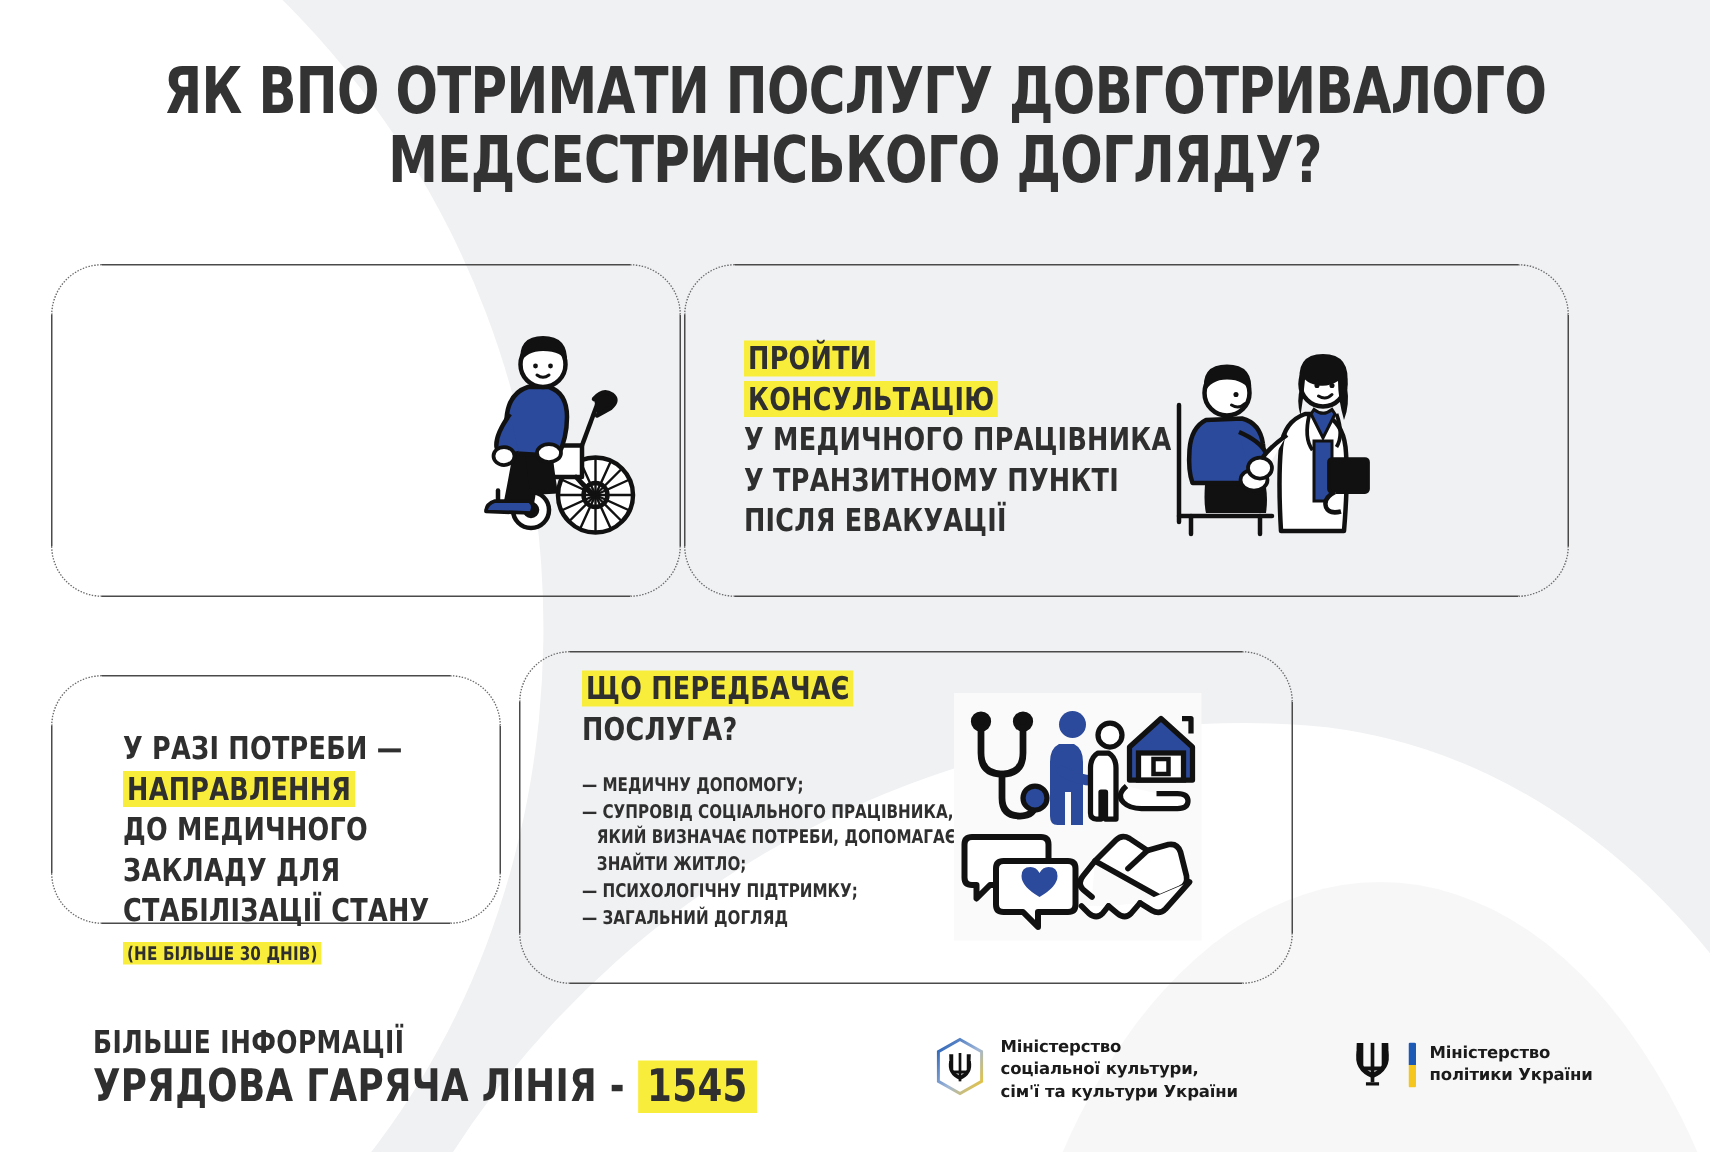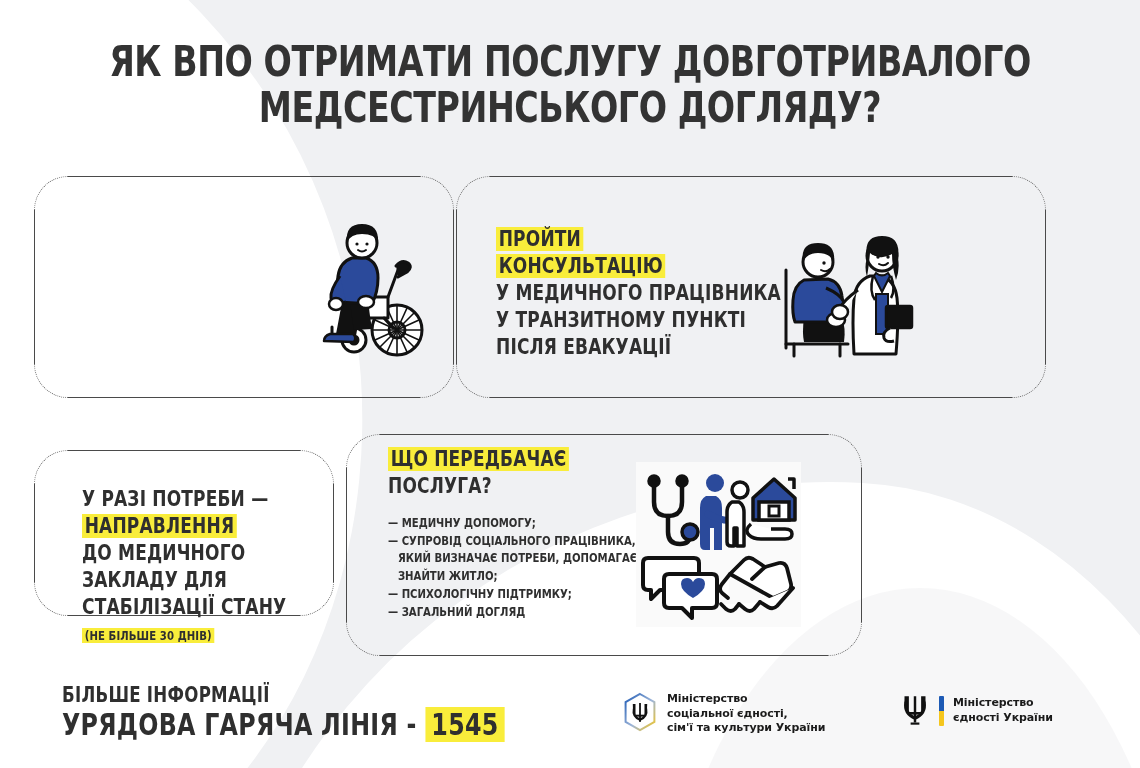--- a/index.html
+++ b/index.html
@@ -394,21 +394,21 @@
           <rect x="19" y="12" width="2" height="21"></rect>
           <path d="M12 13 q0 11 3 14 l0 -14 z"></path>
           <path d="M28 13 q0 11 -3 14 l0 -14 z"></path>
           <path d="M12 18 q-2 10 8 14 q10 -4 8 -14 l-2 0 q1 8 -6 11 q-7 -3 -6 -11 z"></path>
           <rect x="15" y="25" width="10" height="2.2"></rect>
         </g>
       </svg>
     </span>
     <span class="txt">
       <span>Міністерство</span><br>
-      <span>соціальної єдності,</span><br>
+      <span>соціальної культури,</span><br>
       <span>сім'ї та культури України</span>
     </span>
   </div>
 
   <div class="logo logo2" style="left:900px; bottom:38px;">
     <span>
       <svg viewBox="0 0 34 40" width="30" height="35">
         <g fill="#111">
           <rect x="15.6" y="6" width="2.8" height="30"></rect>
           <path d="M5 6 q-1 16 5 21 l0 -21 z"></path>
@@ -418,17 +418,17 @@
           <path d="M12 36 l10 0 l0 2.5 l-10 0 z"></path>
         </g>
       </svg>
     </span>
     <span class="bar">
       <i style="background:#1d5ab5"></i>
         <i style="background:#f5c61e"></i>
     </span>
     <span class="txt">
       <span>Міністерство</span><br>
-      <span>єдності України</span>
+      <span>політики України</span>
     </span>
   </div>
 
 </div>
 
 </body></html>

